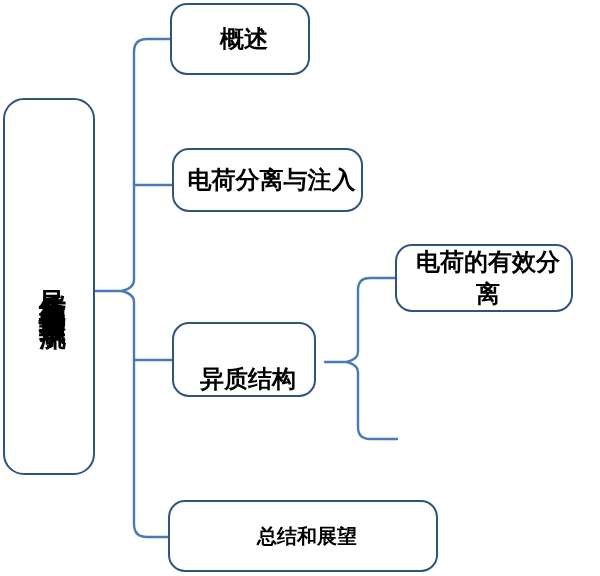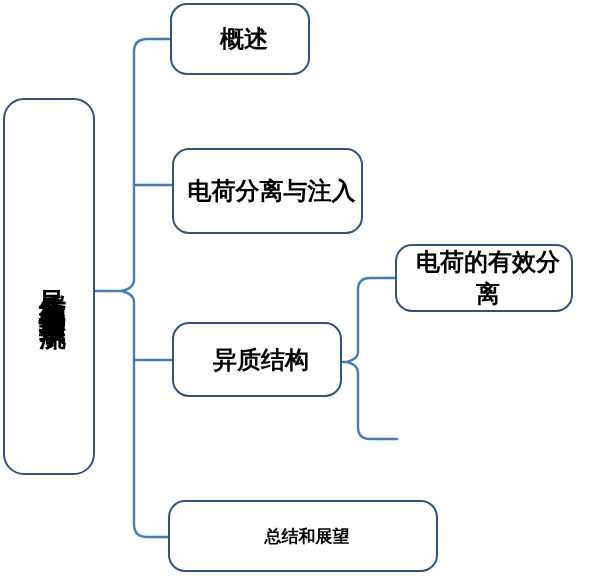--- a/index.html
+++ b/index.html
@@ -51,23 +51,23 @@
     border-radius:21px;
     font-size:27px;
   }
   .vertical-text{
     writing-mode:vertical-lr;
     text-orientation:upright;
     letter-spacing:3px;
     line-height:1;
   }
   .node-b1{left:170px;top:3px;width:140px;height:72px;font-size:24px;}
-  .node-b2{left:172px;top:148px;width:191px;height:86px;font-size:24px;}
-  .node-b3{left:172px;top:322px;width:170px;height:75px;font-size:24px;}
-  .node-b4{left:168px;top:500px;width:270px;height:72px;font-size:17px;}
+  .node-b2{left:172px;top:148px;width:191px;height:64px;font-size:24px;}
+  .node-b3{left:172px;top:322px;width:144px;height:75px;font-size:24px;align-items:flex-end;}
+  .node-b4{left:168px;top:500px;width:270px;height:72px;font-size:20px;}
   .node-c1{left:395px;top:244px;width:178px;height:68px;font-size:24px;}
   .node-c2{left:397px;top:405px;width:200px;height:68px;font-size:24px;}
 </style>
 </head>
 <body>
 
 <div class="canvas">
 
   <svg class="connector-layer" viewBox="0 0 600 576" xmlns="http://www.w3.org/2000/svg">
 

